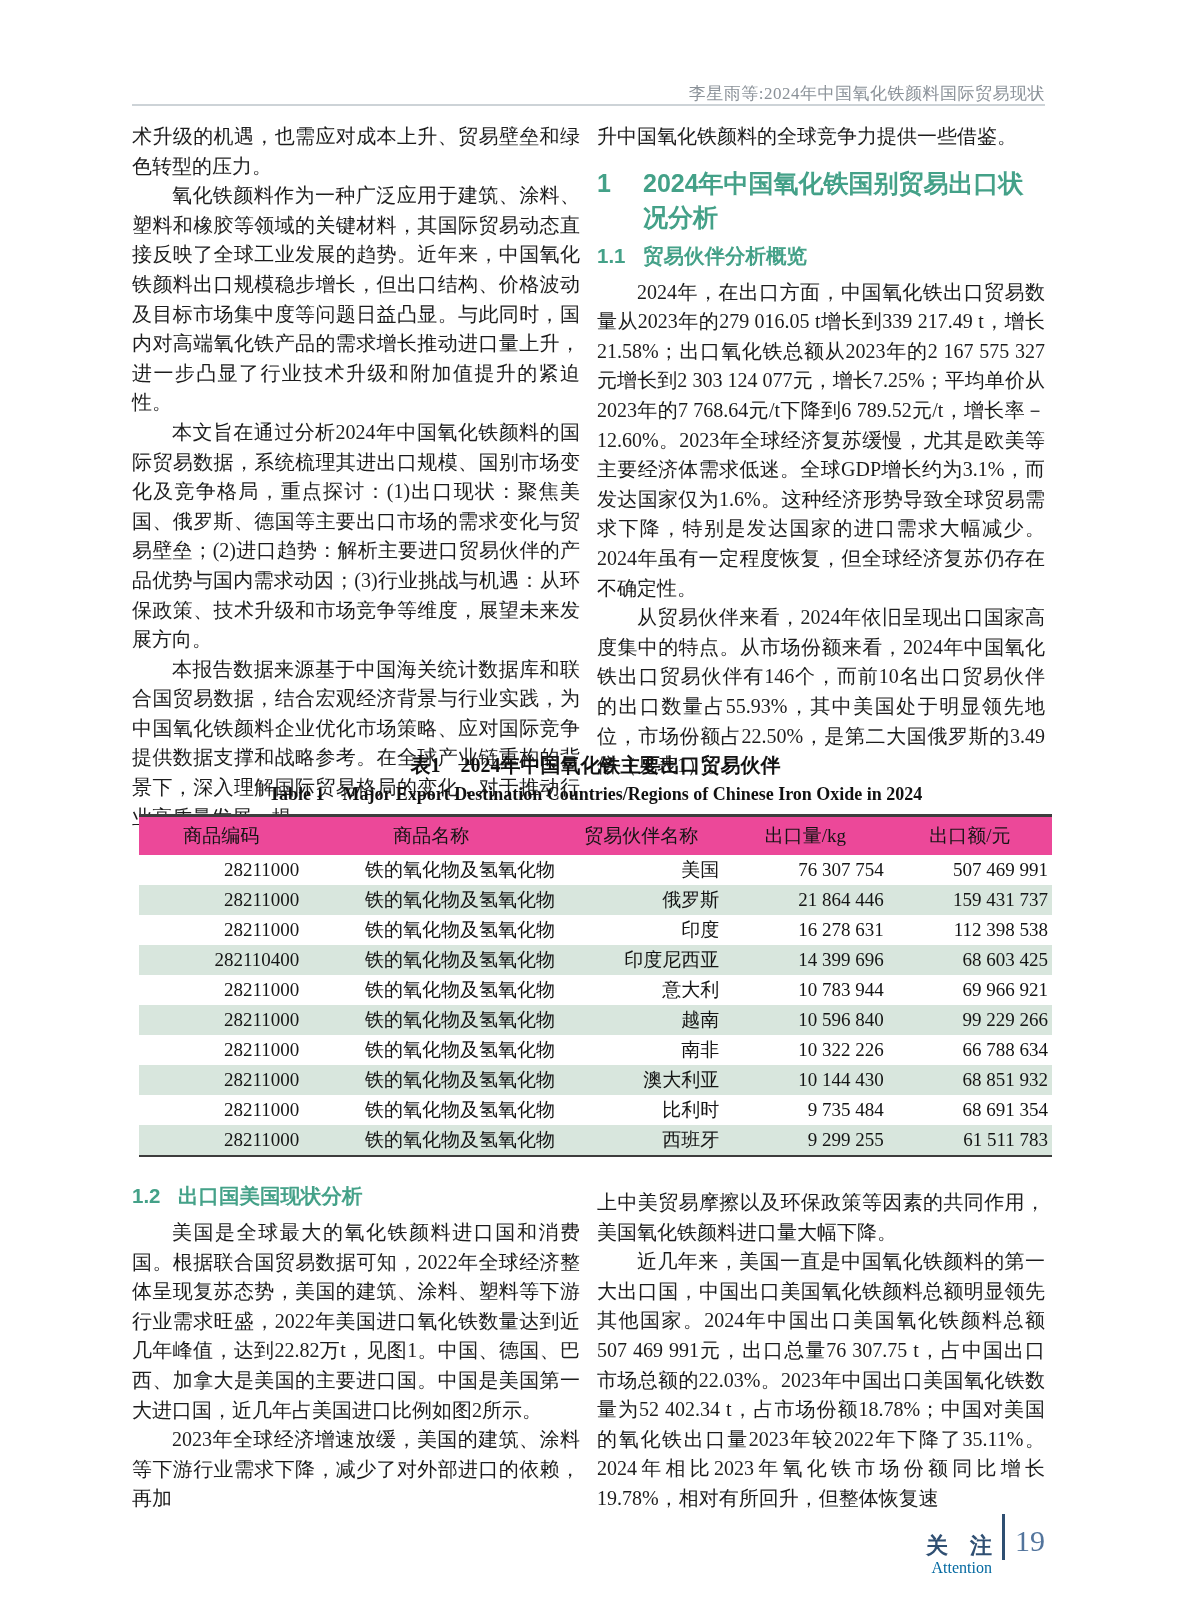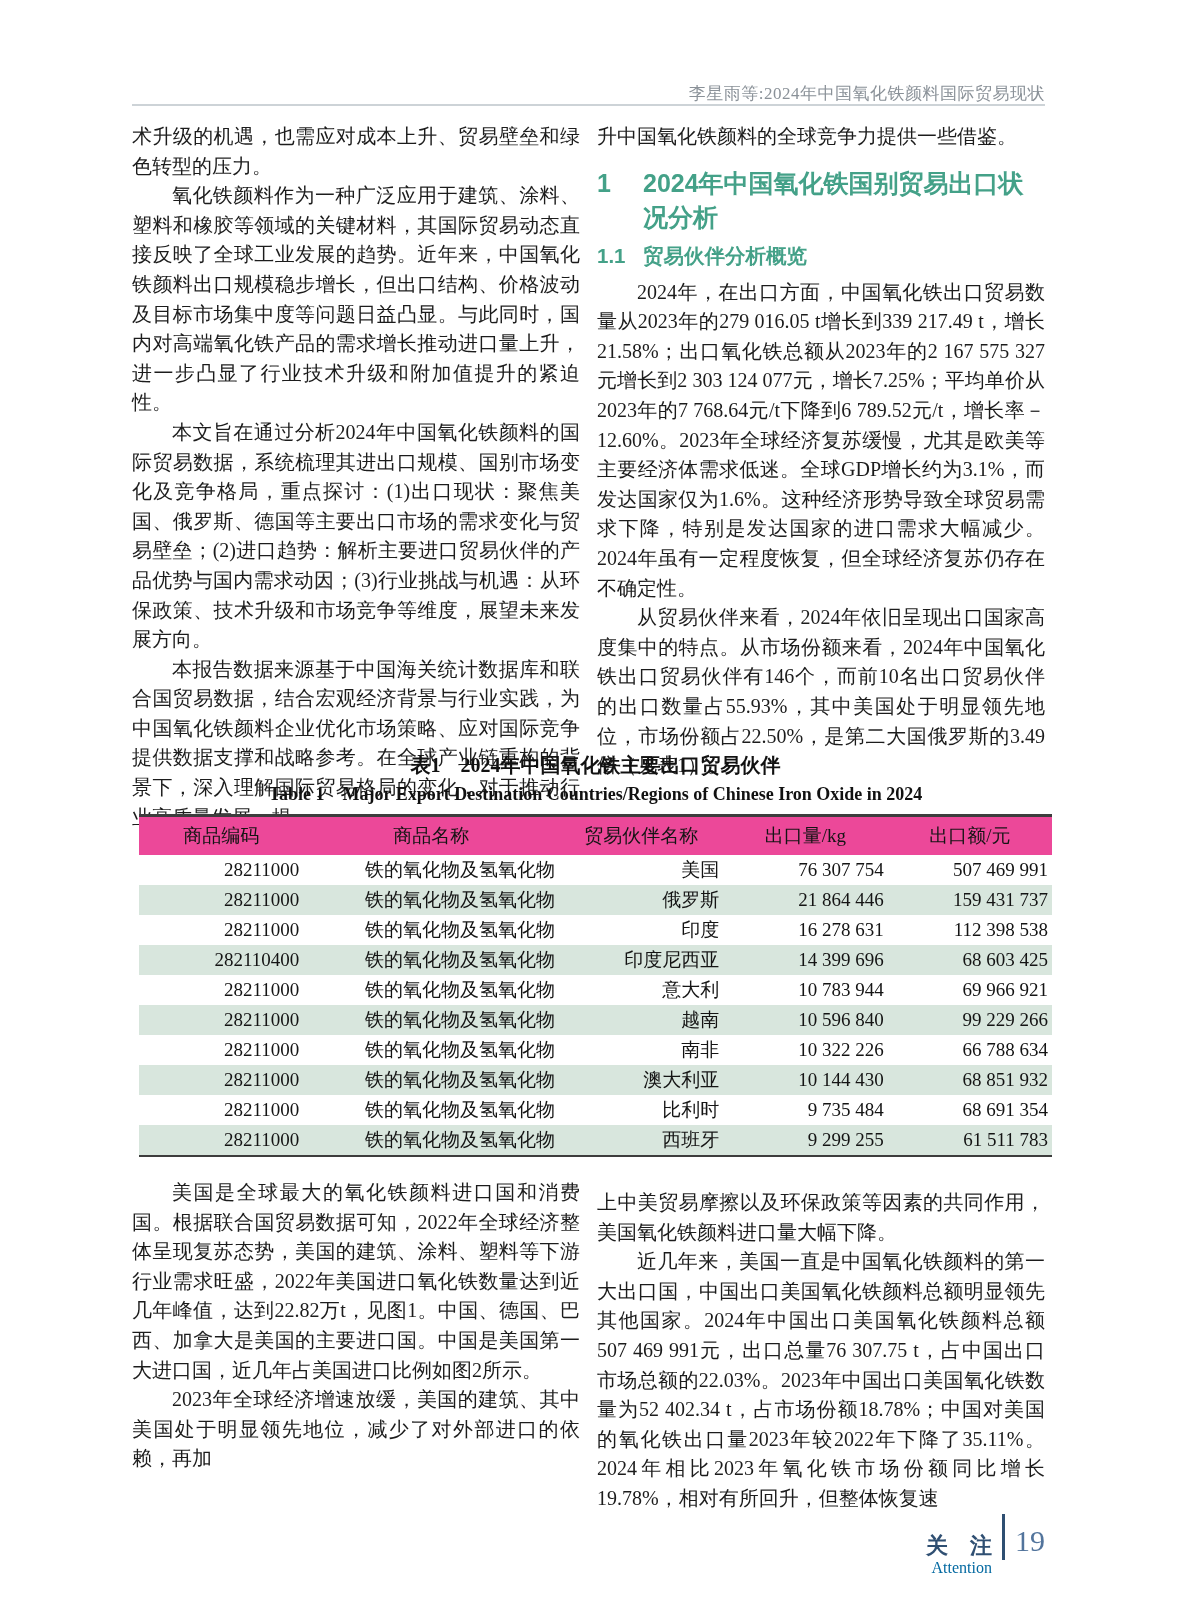--- a/index.html
+++ b/index.html
@@ -217,22 +217,26 @@
             <td>西班牙</td>
             <td>9 299 255</td>
             <td>61 511 783</td>
           </tr>
         </tbody>
     </table>
   </section>
 
   <section class="cols bottom">
     <div class="col">
+      <div class="h2">
+        <span class="h2num">1.2</span>
+        <span>出口国美国现状分析</span>
+      </div>
       <p class="ind">美国是全球最大的氧化铁颜料进口国和消费国。根据联合国贸易数据可知，2022年全球经济整体呈现复苏态势，美国的建筑、涂料、塑料等下游行业需求旺盛，2022年美国进口氧化铁数量达到近几年峰值，达到22.82万t，见图1。中国、德国、巴西、加拿大是美国的主要进口国。中国是美国第一大进口国，近几年占美国进口比例如图2所示。</p>
-      <p class="ind">2023年全球经济增速放缓，美国的建筑、其中美国处于明显领先地位，减少了对外部进口的依赖，再加</p>
+      <p class="ind">2023年全球经济增速放缓，美国的建筑、涂料等下游行业需求下降，减少了对外部进口的依赖，再加</p>
     </div>
     <div class="col rightcol-pad">
       <p>上中美贸易摩擦以及环保政策等因素的共同作用，美国氧化铁颜料进口量大幅下降。</p>
       <p class="ind">近几年来，美国一直是中国氧化铁颜料的第一大出口国，中国出口美国氧化铁颜料总额明显领先其他国家。2024年中国出口美国氧化铁颜料总额507 469 991元，出口总量76 307.75 t，占中国出口市场总额的22.03%。2023年中国出口美国氧化铁数量为52 402.34 t，占市场份额18.78%；中国对美国的氧化铁出口量2023年较2022年下降了35.11%。2024年相比2023年氧化铁市场份额同比增长19.78%，相对有所回升，但整体恢复速</p>
     </div>
   </section>
 
   <div class="footer">
     <div class="fk">
       <div class="fk-cn">关　注</div>

